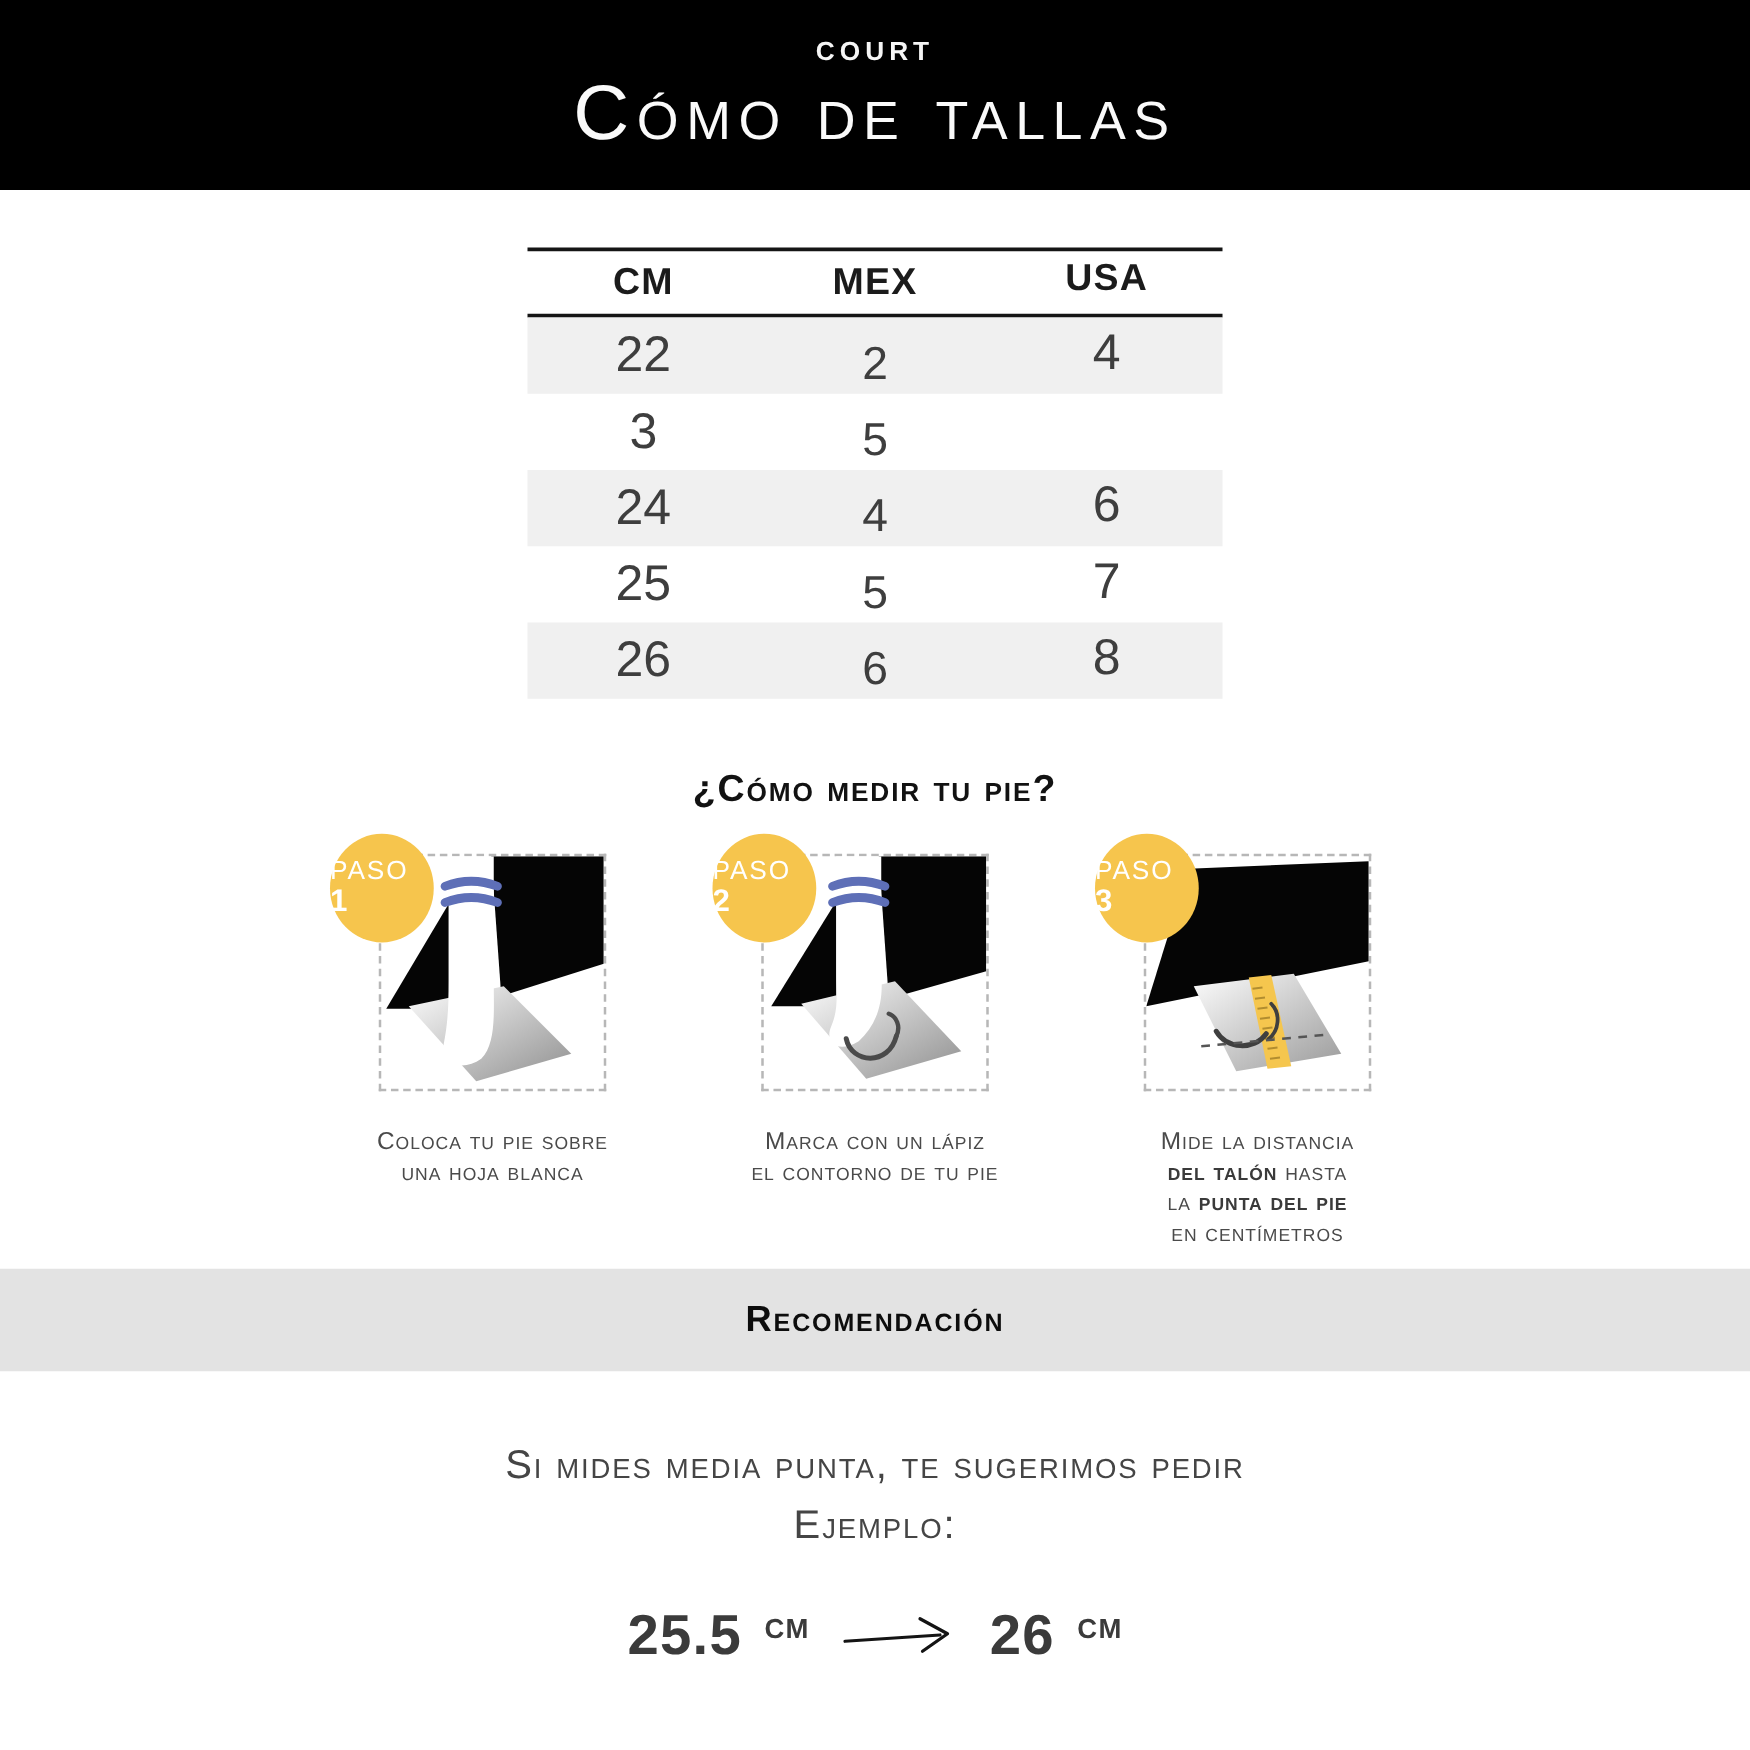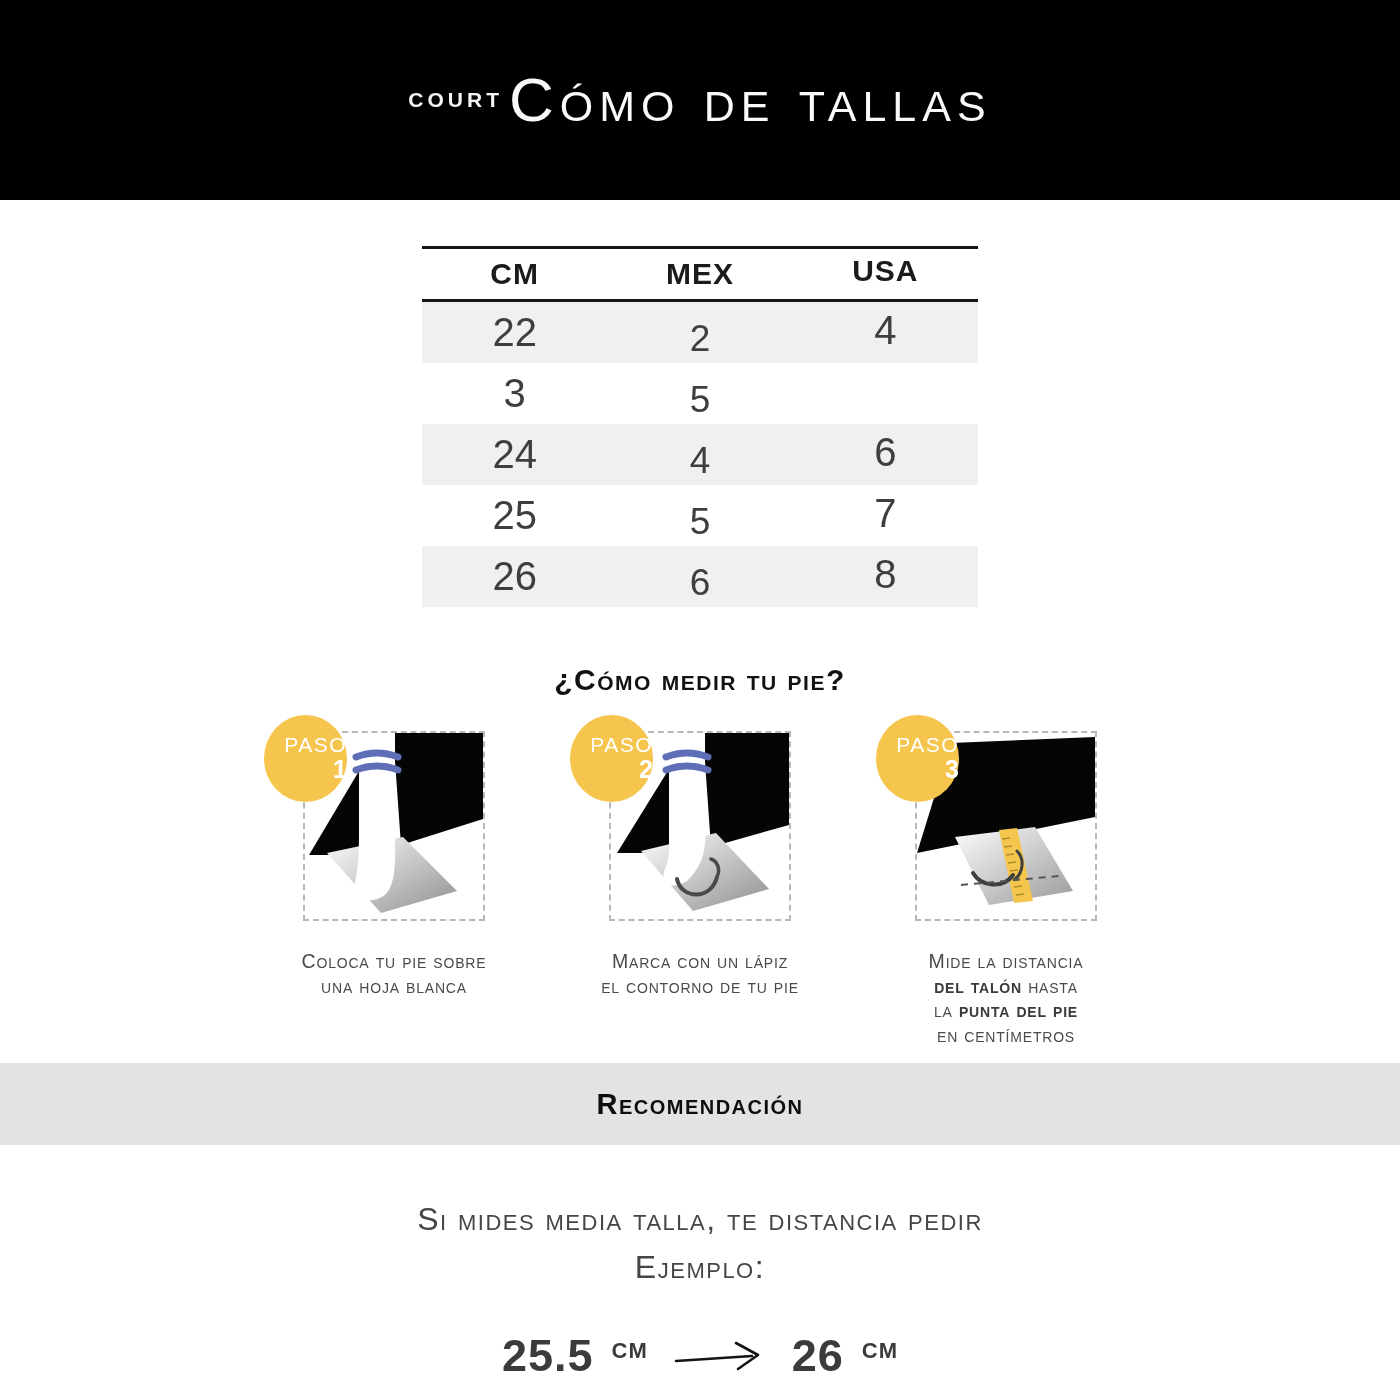--- a/index.html
+++ b/index.html
@@ -2,21 +2,21 @@
 <html><head>
 <meta charset="utf-8">
 <style>
   html,body { margin:0; padding:0; background:#ffffff; }
   .page {
     position:relative; width:1400px; height:1400px; background:#ffffff;
     font-family:"Liberation Sans", sans-serif; overflow:hidden; margin:0 auto;
   }
   
   .header {
-    height:200px; background:#000000; display:flex; 
+    height:152px; background:#000000; display:flex; flex-direction:column;
     align-items:center; justify-content:center; gap:6px;
   }
   .brand-logo {
     color:#f5f5f5; font-size:21px; font-weight:700; letter-spacing:4px;
     font-variant:small-caps; text-transform:uppercase;
   }
   .page-title {
     color:#fafafa; font-size:62px; font-weight:400; letter-spacing:6px;
     font-variant:small-caps; line-height:1;
   }
@@ -44,21 +44,21 @@
   .steps { margin-top:34px; display:flex; justify-content:center; gap:34px; }
   .step { width:272px; display:flex; flex-direction:column; align-items:center; }
   .step-box {
     position:relative; width:178px; height:186px;
     border:2px dashed #b7b7b7; background:#ffffff;
   }
   .step-box svg { position:absolute; left:0; top:0; width:100%; height:100%; }
   .badge {
     position:absolute; left:-41px; top:-18px; width:83px; height:87px;
     border-radius:50%; background:#f6c54d; color:#ffffff; z-index:2;
-    display:flex; flex-direction:column; align-items:flex-end; justify-content:center;
+    display:flex; flex-direction:column; align-items:flex-start; justify-content:center;
   }
   .badge .paso { font-size:21px; letter-spacing:1.5px; font-weight:400; line-height:1.1; }
   .badge .num  { font-size:25px; font-weight:700; line-height:1.1; }
   .caption {
     margin-top:28px; font-size:19.5px; line-height:1.26; letter-spacing:0.8px;
     color:#4a4a4a; text-align:center; font-variant:small-caps;
   }
   .caption b { color:#3a3a3a; }
   
   .band {
@@ -225,21 +225,21 @@
       </div>
     </div>
 
   </div>
 
   <div class="band">
     <div class="band-title">Recomendación</div>
   </div>
 
   <div class="advice">
-    <div class="advice-line1">Si mides media talla, te distancia pedir</div>
+    <div class="advice-line1">Si mides media punta, te sugerimos pedir</div>
     <div class="advice-line3">Ejemplo:</div>
   </div>
 
   <div class="example">
     <div class="ex-item">
       <span class="ex-value">25.5</span>
       <span class="ex-unit">cm</span>
     </div>
     <svg width="92" height="34" viewBox="0 0 92 34">
       <path d="M2,22 L78,17" stroke="#141414" stroke-width="2.6" fill="none" stroke-linecap="round"></path>

